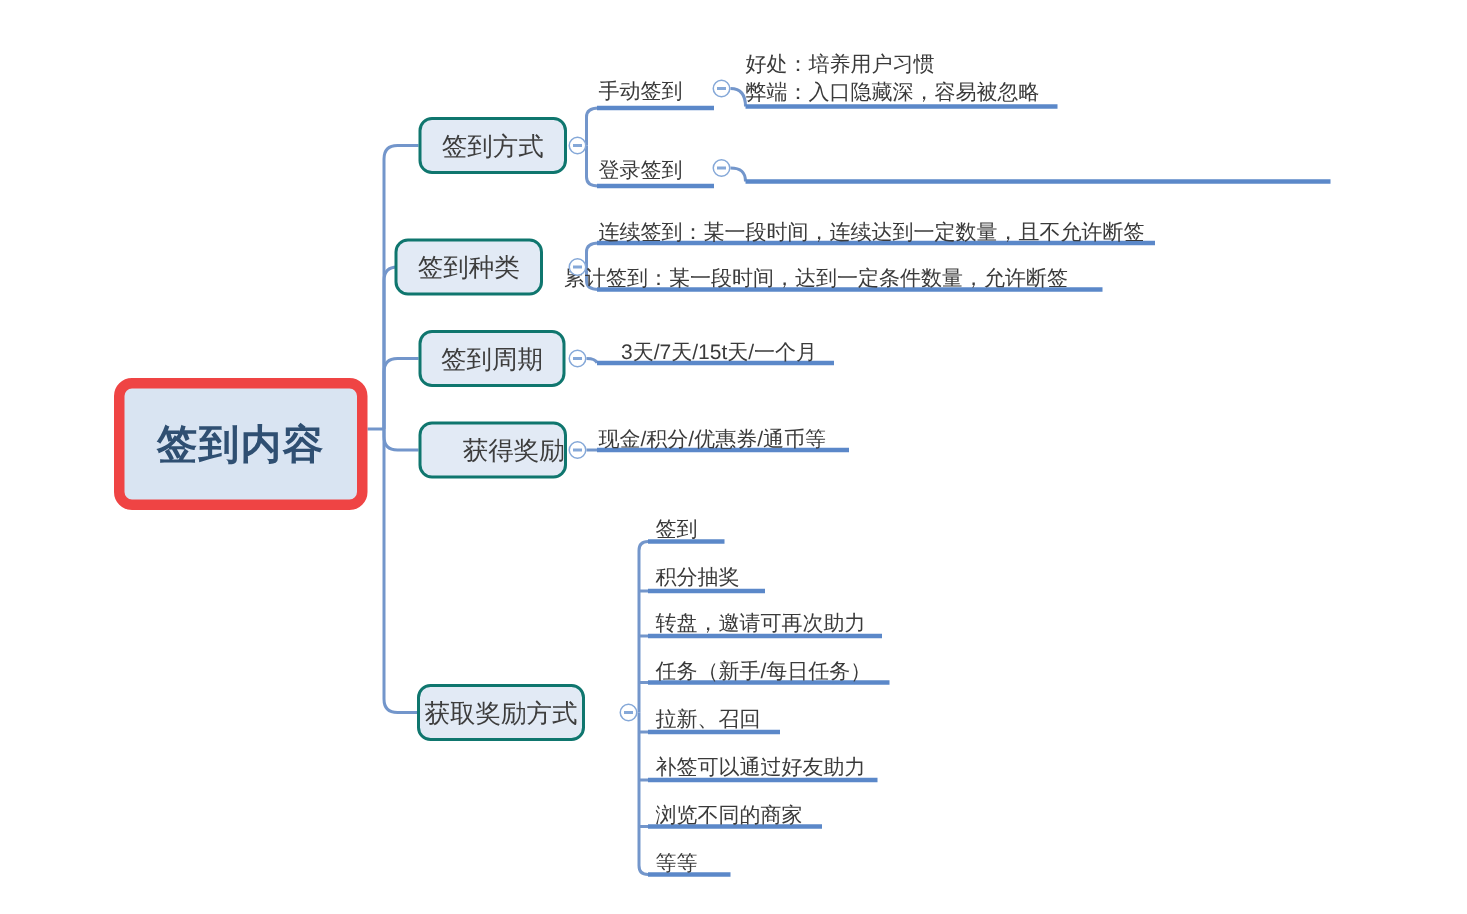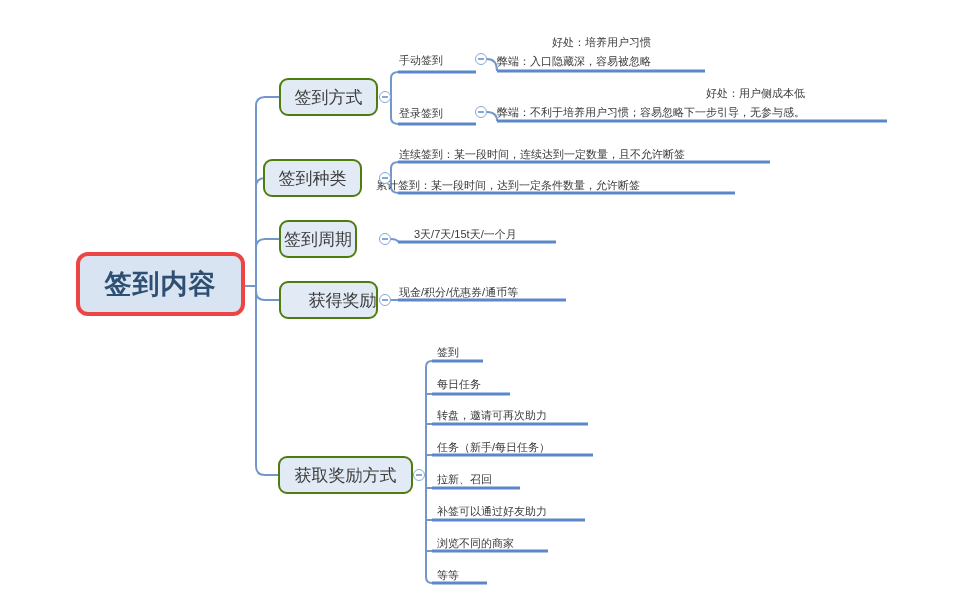--- a/index.html
+++ b/index.html
@@ -3,35 +3,34 @@
 <meta charset="utf-8">
 <style>
   html,body { margin:0; padding:0; background:#ffffff; }
   .canvas {
     position:relative; width:978px; height:609px; background:#ffffff;
     font-family:"Liberation Sans","DejaVu Sans",sans-serif; overflow:hidden;
   }
   svg.connectors { position:absolute; left:0; top:0; width:978px; height:609px; }
 
   .root-node {
-    position:absolute; left:76px; top:252px; width:169px; height:64px;
-    box-sizing:border-box; background:#d9e4f2; border:4px solid #ef4444;
+    position:absolute; left:76px; top:252px; width:169px; height:88px;
+    box-sizing:border-box; background:#d9e4f2; border:7px solid #ef4444;
     border-radius:12px; display:flex; align-items:center; justify-content:center;
     font-size:27px; font-weight:bold; color:#2f4f72; letter-spacing:1px;
   }
   .branch-node {
     position:absolute; height:38px; box-sizing:border-box;
-    background:#e2eaf5; border:2px solid #4d7c0f; border-radius:9px;
+    background:#e2eaf5; border:2px solid #0f766e; border-radius:9px;
     display:flex; align-items:center; justify-content:center;
     font-size:17px; color:#3d3d3d; white-space:nowrap;
   }
   .tlabel {
-    position:absolute; font-size:11px; color:#3a3a3a; white-space:nowrap;
+    position:absolute; font-size:14px; color:#3a3a3a; white-space:nowrap;
     line-height:19px;
-    text-align:right;
   }
   .tlabel span { display:block; }
   .collapse {
     position:absolute; width:12px; height:12px; box-sizing:border-box;
     border:1px solid #85a8d8; border-radius:50%; background:#ffffff;
     display:flex; align-items:center; justify-content:center; z-index:3;
   }
   .collapse::after { content:""; width:6px; height:0; border-top:2px solid #85a8d8; }
 </style>
 </head>
@@ -89,53 +88,49 @@
       <path d="M432 520 H585"></path>
       <path d="M432 551 H548"></path>
       <path d="M432 583 H487"></path>
     </g>
   </svg>
 
   <div class="root-node">签到内容</div>
 
   <div class="branch-node" style="left:279px; top:78px;  width:99px;">签到方式</div>
   <div class="branch-node" style="left:263px; top:159px; width:99px;">签到种类</div>
-  <div class="branch-node" style="left:279px; top:220px; width:78px;">签到周期</div>
+  <div class="branch-node" style="left:279px; top:220px; width:98px;">签到周期</div>
   <div class="branch-node" style="left:279px; top:281px; width:99px;padding-left:28px;">获得奖励</div>
-  <div class="branch-node" style="left:278px; top:456px; width:135px;">获取奖励方式</div>
+  <div class="branch-node" style="left:278px; top:456px; width:112px;">获取奖励方式</div>
 
   <div class="collapse" style="left:379px; top:91px;"></div>
   <div class="collapse" style="left:379px; top:172px;"></div>
   <div class="collapse" style="left:379px; top:233px;"></div>
   <div class="collapse" style="left:379px; top:294px;"></div>
   <div class="collapse" style="left:413px; top:469px;"></div>
   <div class="collapse" style="left:475px; top:53px;"></div>
   <div class="collapse" style="left:475px; top:106px;"></div>
 
   <div class="tlabel" style="left:399px; top:51px;">手动签到</div>
   <div class="tlabel" style="left:399px; top:104px;">登录签到</div>
 
   <div class="tlabel" style="left:497px; top:33px;">
     <span>好处：培养用户习惯</span>
     <span>弊端：入口隐藏深，容易被忽略</span>
   </div>
-  <div class="tlabel" style="left:497px; top:84px;">
-    <span>好处：用户侧成本低</span>
-    <span>弊端：不利于培养用户习惯；容易忽略下一步引导，无参与感。</span>
-  </div>
 
   <div class="tlabel" style="left:399px; top:145px;">连续签到：某一段时间，连续达到一定数量，且不允许断签</div>
   <div class="tlabel" style="left:376px; top:176px;">累计签到：某一段时间，达到一定条件数量，允许断签</div>
 
   <div class="tlabel" style="left:414px; top:225px;">3天/7天/15t天/一个月</div>
 
   <div class="tlabel" style="left:399px; top:283px;">现金/积分/优惠券/通币等</div>
 
   <div class="tlabel" style="left:437px; top:343px;">签到</div>
-  <div class="tlabel" style="left:437px; top:375px;">每日任务</div>
+  <div class="tlabel" style="left:437px; top:375px;">积分抽奖</div>
   <div class="tlabel" style="left:437px; top:406px;">转盘，邀请可再次助力</div>
   <div class="tlabel" style="left:437px; top:438px;">任务（新手/每日任务）</div>
   <div class="tlabel" style="left:437px; top:470px;">拉新、召回</div>
   <div class="tlabel" style="left:437px; top:502px;">补签可以通过好友助力</div>
   <div class="tlabel" style="left:437px; top:534px;">浏览不同的商家</div>
   <div class="tlabel" style="left:437px; top:566px;">等等</div>
 
 </div>
 
 </body></html>

